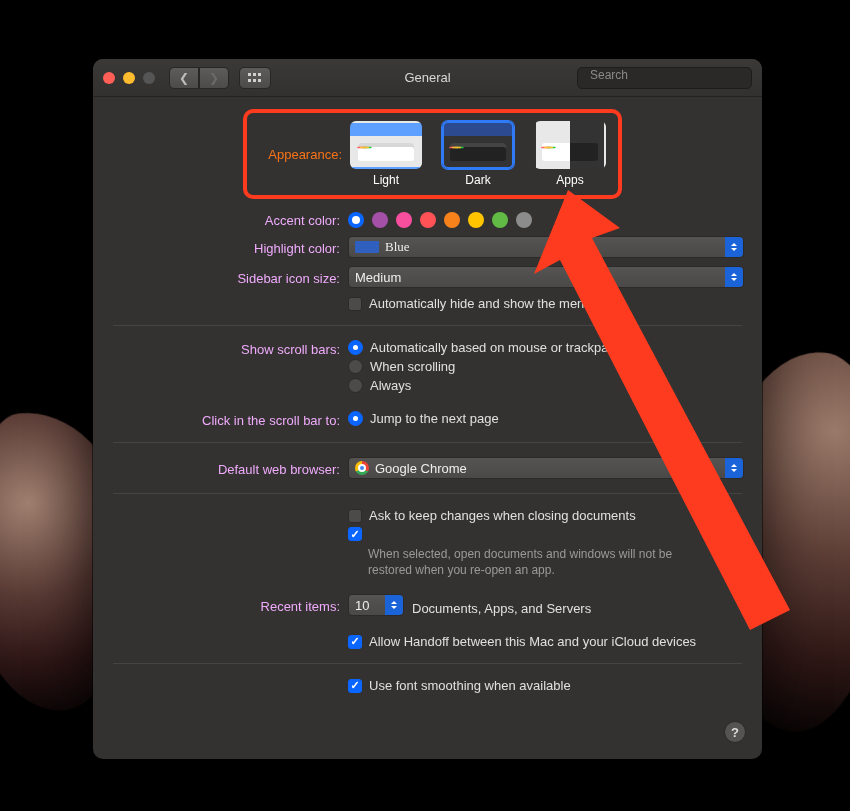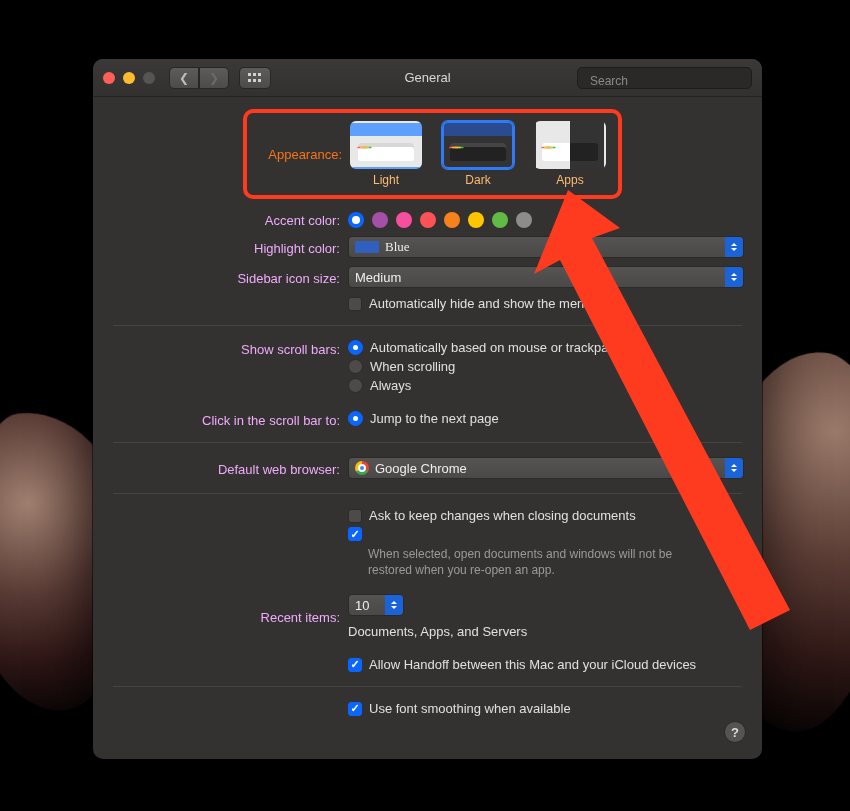--- a/index.html
+++ b/index.html
@@ -65,21 +65,21 @@
   .title-center {
     position: absolute; left: 0; right: 0; text-align: center;
     font-size: 13px; color: #d8d8d8; font-weight: 500;
     pointer-events: none;
   }
   .search {
     margin-left: auto; width: 175px; height: 22px;
     background: #2a2928;
     border: 1px solid #1e1d1c;
     border-radius: 5px;
-    display: flex; align-items: flex-end;
+    display: flex; align-items: flex-start;
     color: #8a8a8a; padding: 0 6px; gap: 5px;
   }
   .search input {
     flex: 1; background: transparent; border: none; outline: none;
     color: #d0d0d0; font-size: 12px;
   }
   .search input::placeholder { color: #8a8a8a; }
 
   .content { padding: 0 0 14px 0; }
   .row { display: flex; align-items: flex-start; padding: 4px 18px 4px 0; }
@@ -118,21 +118,21 @@
     border-radius:3px;
   }
   .mode.light .th::before { background: #fff; box-shadow: inset 0 4px 0 #d8d8d8; }
   .mode.dark .th::before { background: #222; box-shadow: inset 0 4px 0 #444; }
   .mode.auto .th::before { background: linear-gradient(90deg,#fff 0 50%,#222 50% 100%); }
   .mode .th::after{
     content:""; position:absolute; left:8px; top:23px; width:20px; height:3px;
     background:#ffbd2e; box-shadow: 6px 0 0 #28c840, -6px 0 0 #ff5f57;
     border-radius:2px; transform: scale(0.45); transform-origin: left center;
   }
-  .mode span { display:block; margin-top:4px; font-size:12px; color:#fdba74; }
+  .mode span { display:block; margin-top:4px; font-size:12px; color:#ffffff; }
 
   
   .swatches { display:flex; gap:8px; align-items:center; }
   .sw { width:16px; height:16px; border-radius:50%; cursor:pointer; position:relative; }
   .sw.sel::after { content:""; position:absolute; inset:4px; background:#fff; border-radius:50%; }
 
   
   .dd {
     height: 22px; background: linear-gradient(#555452,#4a4947);
     border: 1px solid #2b2a28; border-radius: 4px;
@@ -173,21 +173,21 @@
   .rb { display:flex; align-items:center; gap:7px; font-size:13px; color:#e0e0e0; }
   .rb .dot {
     width:15px; height:15px; border-radius:50%;
     background:#4c4b49; border:1px solid #2b2a28;
     display:flex; align-items:center; justify-content:center; flex-shrink:0;
   }
   .rb.sel .dot { background:#0a66ff; border-color:#0a66ff; }
   .rb.sel .dot::after { content:""; width:5px; height:5px; background:#fff; border-radius:50%; }
 
   .subnote { font-size:12px; color:#9a9a98; margin-left:20px; margin-top:2px; line-height:1.3; max-width: 330px;}
-  .inline { display:flex; align-items:flex-start; gap:8px;flex-direction:column; }
+  .inline { display:flex; align-items:flex-end; gap:8px; }
 
   .helpbtn {
     position:absolute; right:16px; bottom:16px;
     width:22px; height:22px; border-radius:50%;
     background:#555452; color:#ddd;
     display:flex; align-items:center; justify-content:center;
     font-size:13px; font-weight:600;
     border:1px solid #2b2a28;
   }
 

